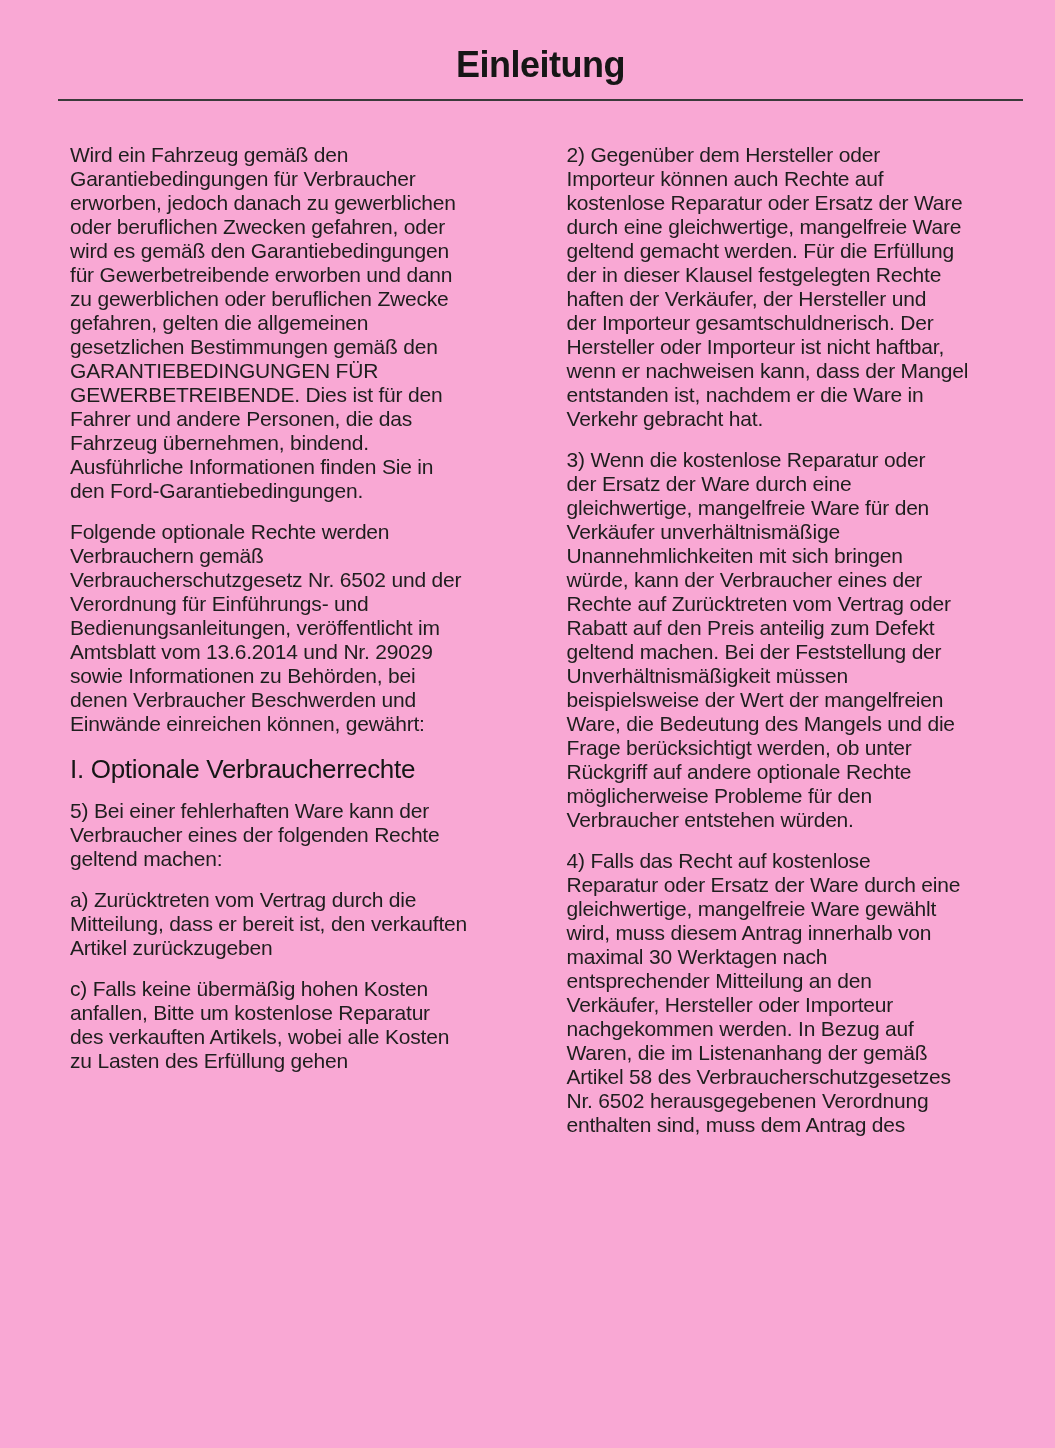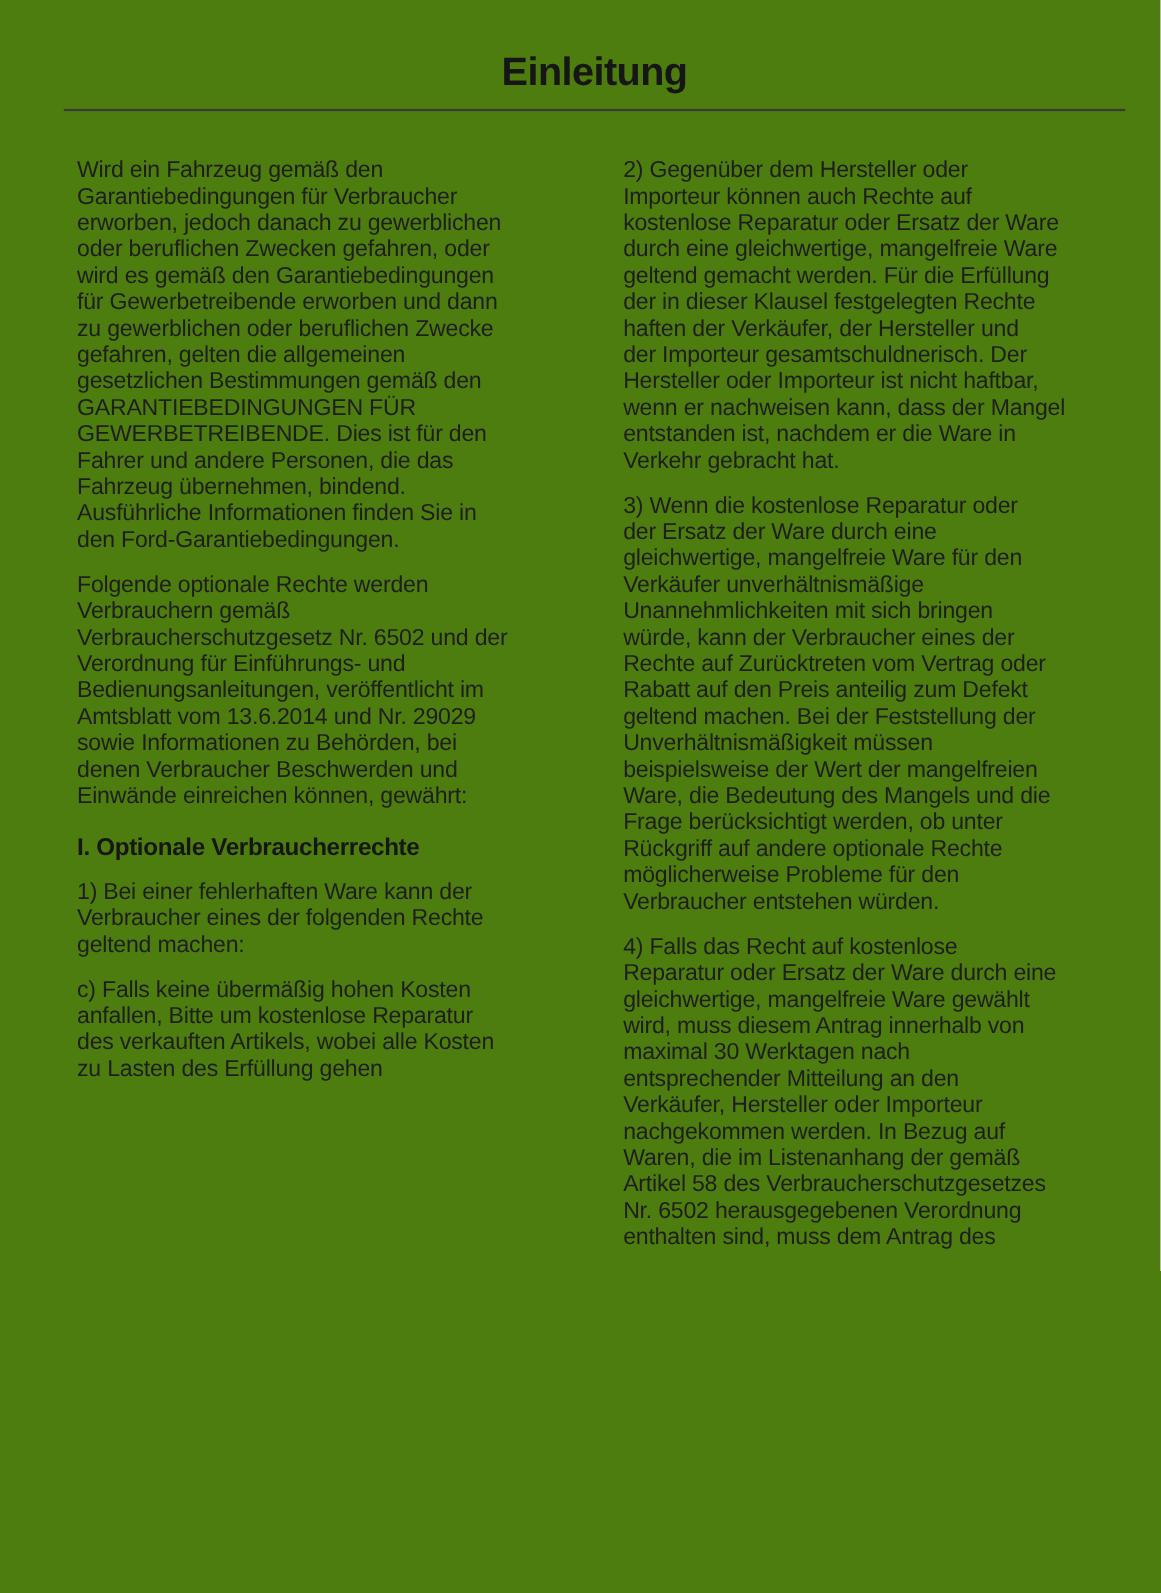--- a/index.html
+++ b/index.html
@@ -1,20 +1,20 @@
 <!DOCTYPE html>
 <html><head>
 <meta charset="utf-8">
 <style>
   html, body { margin: 0; padding: 0; background: #ffffff; }
   .page {
     position: relative;
     width: 1055px;
     height: 1448px;
-    background: #4d7c0f;
+    background: #f9a8d4;
     font-family: "Liberation Sans", sans-serif;
     color: #1e1e1e;
     overflow: hidden;
   }
   .header {
     margin: 0 32px 0 58px;
     padding-top: 44px;
     text-align: center;
   }
   .title {
@@ -42,23 +42,23 @@
   .para {
     margin: 0 0 17px 0;
     font-size: 21px;
     line-height: 24px;
     letter-spacing: -0.2px;
     white-space: pre-line;
   }
   .uc {  }
   .section-heading {
     margin: 21px 0 17px 0;
-    font-size: 22px;
+    font-size: 26px;
     line-height: 25px;
-    font-weight: bold;
+    font-weight: normal;
     letter-spacing: -0.3px;
     color: #161616;
   }
   .footer {
     position: absolute;
     left: 58px;
     right: 32px;
     top: 1372px;
     text-align: center;
   }
@@ -99,23 +99,26 @@
       <p class="para">Folgende optionale Rechte werden
 Verbrauchern gemäß
 Verbraucherschutzgesetz Nr. 6502 und der
 Verordnung für Einführungs- und
 Bedienungsanleitungen, veröffentlicht im
 Amtsblatt vom 13.6.2014 und Nr. 29029
 sowie Informationen zu Behörden, bei
 denen Verbraucher Beschwerden und
 Einwände einreichen können, gewährt:</p>
       <h2 class="section-heading">I. Optionale Verbraucherrechte</h2>
-      <p class="para">1) Bei einer fehlerhaften Ware kann der
+      <p class="para">5) Bei einer fehlerhaften Ware kann der
 Verbraucher eines der folgenden Rechte
 geltend machen:</p>
+      <p class="para">a) Zurücktreten vom Vertrag durch die
+Mitteilung, dass er bereit ist, den verkauften
+Artikel zurückzugeben</p>
       <p class="para">c) Falls keine übermäßig hohen Kosten
 anfallen, Bitte um kostenlose Reparatur
 des verkauften Artikels, wobei alle Kosten
 zu Lasten des Erfüllung gehen</p>
     </section>
 
     <section class="col">
       <p class="para">2) Gegenüber dem Hersteller oder
 Importeur können auch Rechte auf
 kostenlose Reparatur oder Ersatz der Ware

